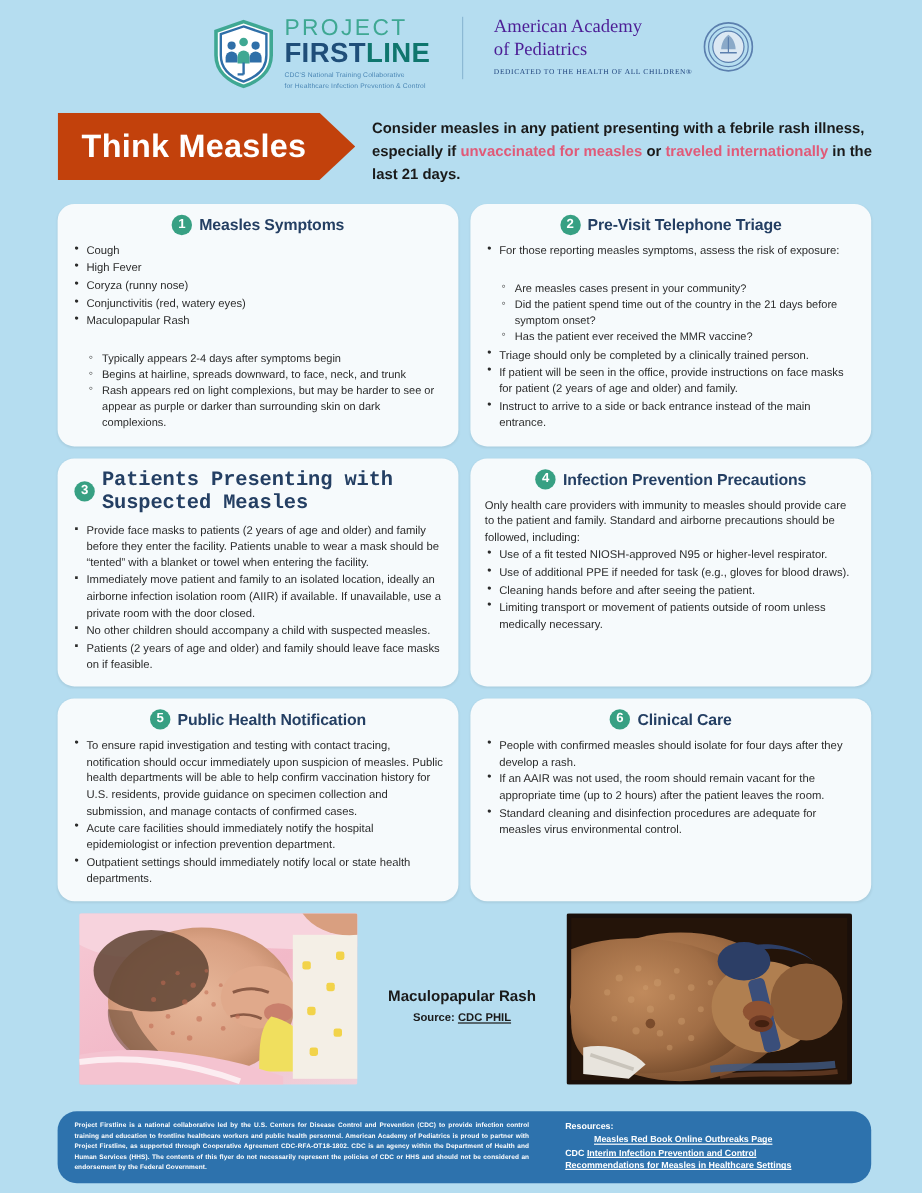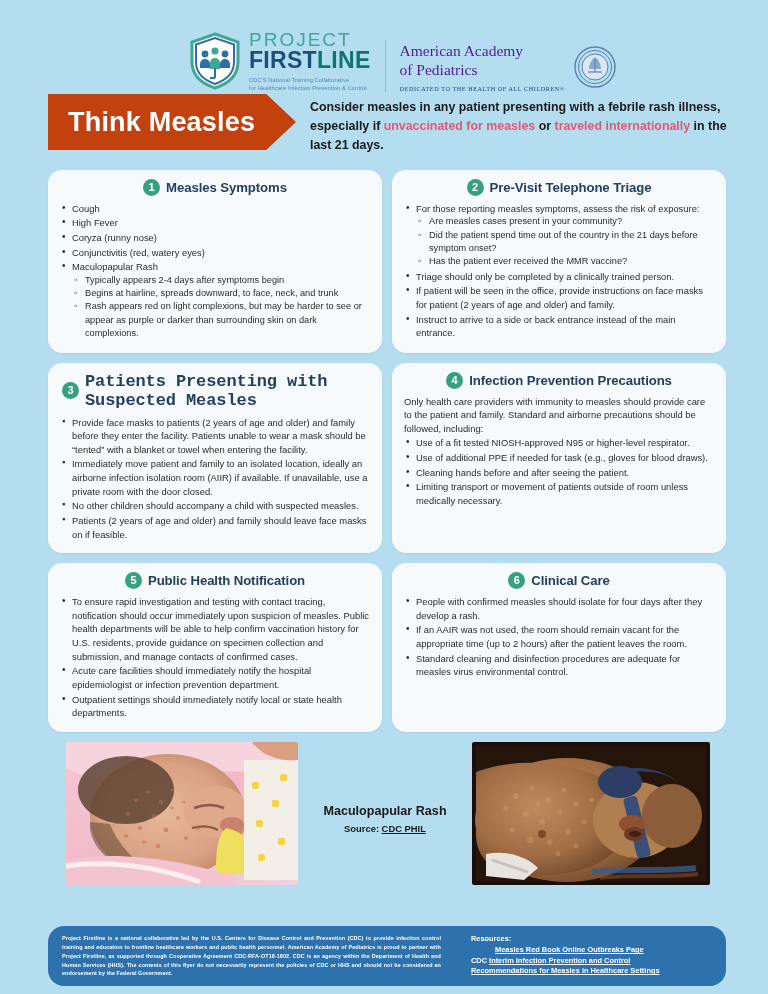--- a/index.html
+++ b/index.html
@@ -8,23 +8,23 @@
     background: #b5ddf0;
     font-family: "Liberation Sans", sans-serif;
     overflow: hidden;
     position: relative;
   }
 
   
   .logo-bar {
     height: 92px;
     display: flex;
-    align-items: flex-end;
+    align-items: flex-start;
     justify-content: center;
-    gap: 0;
+    gap: 12px;
     padding-top: 14px;
     padding-left: 37px;
   }
   .pfl-logo { display: flex; align-items: center; gap: 8px; }
   .pfl-shield { width: 52px; height: 58px; flex: none; }
   .pfl-words { line-height: 1; }
   .pfl-project {
     font-size: 19px; letter-spacing: 2.0px; color: #3fa893;
     font-weight: 400; font-family: "Liberation Sans", sans-serif;
   }
@@ -107,21 +107,21 @@
   ul.lvl1 { list-style: none; }
   ul.lvl1 > li {
     font-size: 9.4px; line-height: 1.45; color: #2b2b2b;
     position: relative; padding-left: 12px; margin-bottom: 1px;
   }
   ul.lvl1 > li::before {
     content: "•"; position: absolute; left: 2px; top: -1px;
     font-size: 10px; color: #2b2b2b;
   }
   ul.lvl1.sq > li::before { content: "▪"; font-size: 9px; top: -1px; }
-  ul.lvl2 { list-style: none; margin-top: 0; }
+  ul.lvl2 { list-style: none; margin-top: 19px; }
   ul.lvl2 > li {
     font-size: 9.2px; line-height: 1.45; color: #2b2b2b;
     position: relative; padding-left: 13px; margin-bottom: 0;
   }
   ul.lvl2 > li::before {
     content: "◦"; position: absolute; left: 2px; top: -1px;
     font-size: 10px; color: #2b2b2b;
   }
   p.intro {
     font-size: 9.4px; line-height: 1.45; color: #2b2b2b; margin-bottom: 1px;

